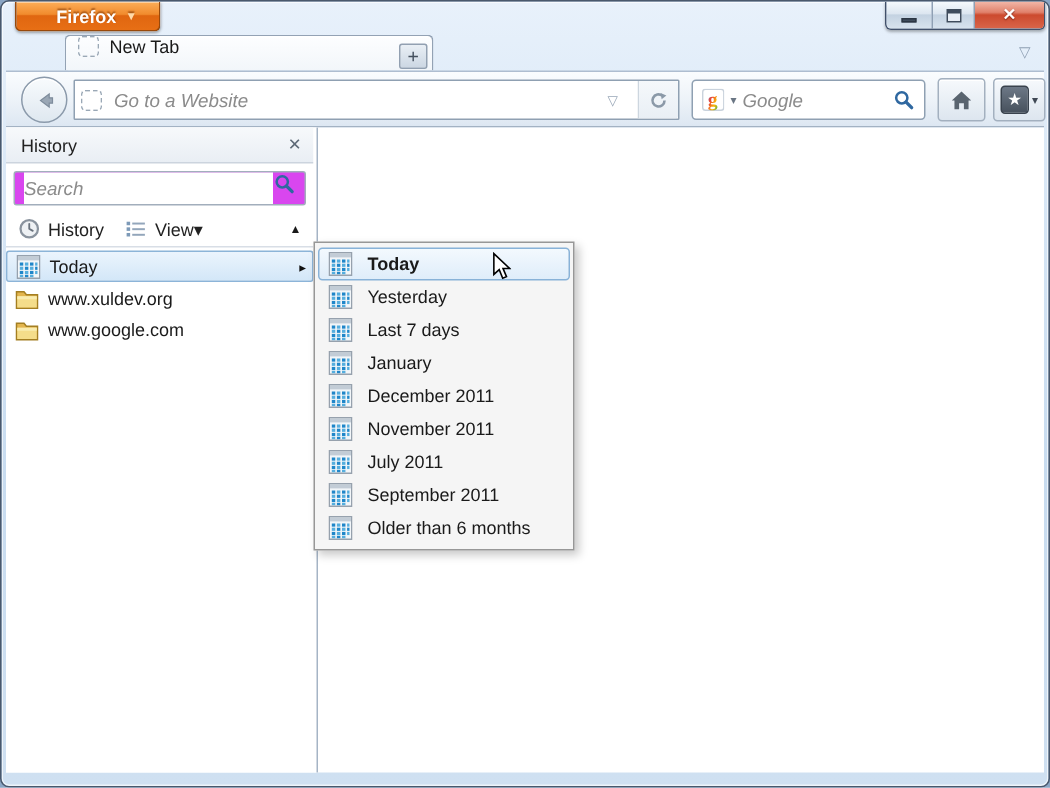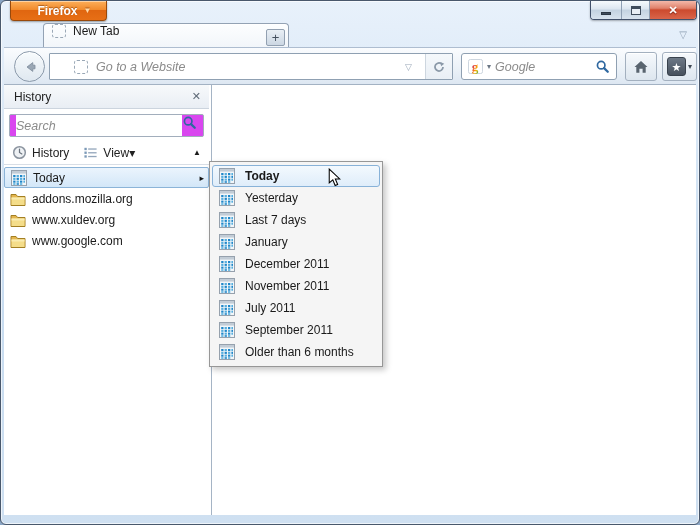--- a/index.html
+++ b/index.html
@@ -54,21 +54,21 @@
     background:linear-gradient(180deg,#fafcfe 0%,#ecf2f8 55%,#dde7f2 100%);
     border-top:1px solid #aebdd0; border-bottom:1px solid #a3b2c3;
   }
   .back-btn{ position:absolute; left:10px; top:3px; width:31px; height:31px; border-radius:50%;
     background:linear-gradient(180deg,#f8fbfd 0%,#dfe8f0 100%);
     border:1px solid #8b9aab; box-shadow:inset 0 1px 0 #fff;
     display:flex; align-items:center; justify-content:center; cursor:default;
   }
   .urlbar{ position:absolute; left:45px; top:5px; width:404px; height:27px;
     background:#fff; border:1px solid #8fa0b2; border-radius:1px;
-    display:flex; align-items:center; padding-left:24px; gap:8px;
+    display:flex; align-items:center; padding-left:4px; gap:8px;
   }
   .urlbar input{ flex:1; border:none; outline:none; font-size:12.5px; color:#222;
     font-family:"Liberation Sans", sans-serif; background:transparent; }
   .urlbar input::placeholder, .searchbar input::placeholder, .sb-search input::placeholder{
     font-style:italic; color:#8b8b8b; }
   .url-drop{ font-size:9px; color:#9aa8b8; padding:0 5px; cursor:default; }
   .reload-seg{ width:27px; align-self:stretch; border-left:1px solid #cdd6df;
     background:linear-gradient(180deg,#f5f8fb,#e9eff5); display:flex; align-items:center; justify-content:center;
     border-radius:0 2px 2px 0; cursor:default; }
   .searchbar{ position:absolute; left:457px; top:5px; width:156px; height:27px;
@@ -298,26 +298,20 @@
           <svg width="16" height="16">
               <use href="#i-cal"></use>
             </svg>
           <span>Today</span>
           <span class="sub-arrow">▸</span>
         </div>
         <div class="tree-row">
           <svg width="16" height="16">
               <use href="#i-folder"></use>
             </svg>
-          <span>addons.mozilla.org</span>
-        </div>
-        <div class="tree-row">
-          <svg width="16" height="16">
-              <use href="#i-folder"></use>
-            </svg>
           <span>www.xuldev.org</span>
         </div>
         <div class="tree-row">
           <svg width="16" height="16">
               <use href="#i-folder"></use>
             </svg>
           <span>www.google.com</span>
         </div>
       </div>
     </div>

